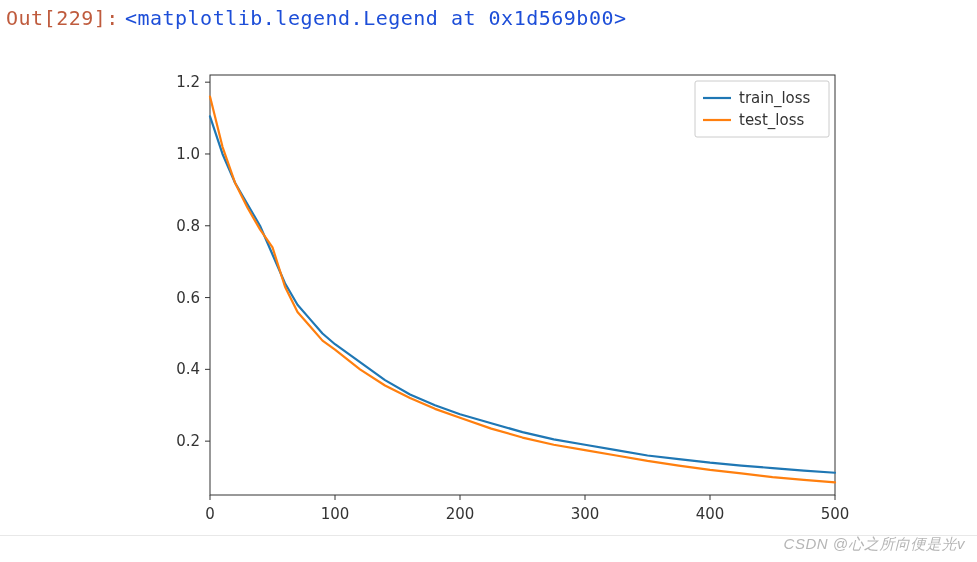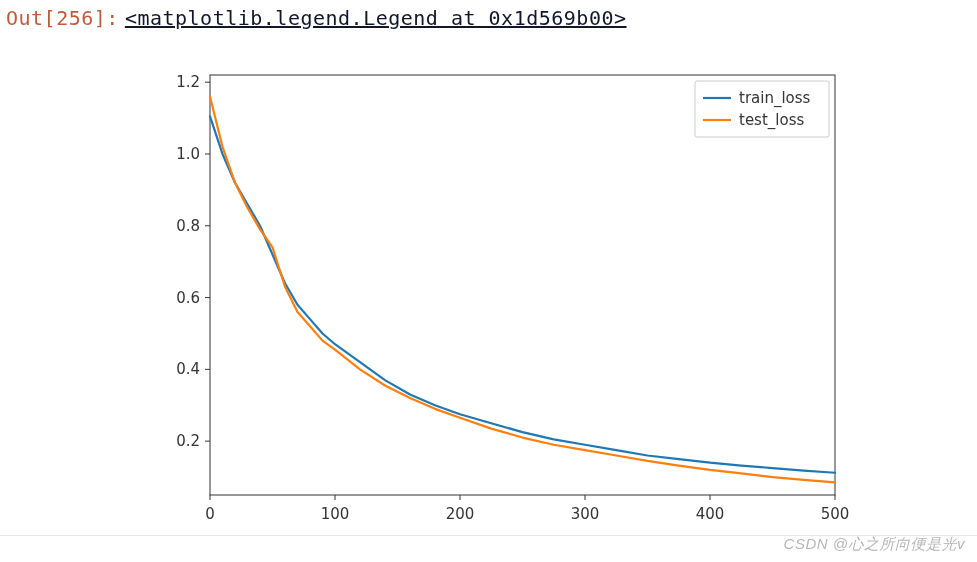--- a/index.html
+++ b/index.html
@@ -19,25 +19,24 @@
     }
     .out-prompt {
       color: #bf5b3d;
       font-size: 20px;
       letter-spacing: 0.5px;
       min-width: 110px;
       text-align: right;
       padding-right: 6px;
     }
     .out-repr {
-      color: #0f172a;
+      color: #1d4ed8;
       font-size: 20px;
       letter-spacing: 0.5px;
       font-family: "DejaVu Sans Mono", "Consolas", monospace;
-      text-decoration: underline;
     }
     .chart-container {
       margin-left: 155px;
       margin-top: 35px;
       position: relative;
       width: 700px;
     }
     svg.plot {
       display: block;
     }
@@ -72,21 +71,21 @@
       right: 0;
       bottom: 26px;
       height: 1px;
       background: #e8e8e8;
     }
   </style>
 </head>
 <body>
 
 <div class="output-row">
-  <div class="out-prompt">Out[256]:</div>
+  <div class="out-prompt">Out[229]:</div>
   <div class="out-repr">&lt;matplotlib.legend.Legend at 0x1d569b00&gt;</div>
 </div>
 
 <div class="chart-container">
   <svg class="plot" width="700" height="470">
     <g id="plot-group">
         <rect x="55" y="10" width="625" height="420" fill="none" stroke="#333333" stroke-width="1"></rect>
         <line x1="55" y1="430" x2="55" y2="435" stroke="#333" stroke-width="1"></line>
         <text x="55" y="454" text-anchor="middle" class="tick-label">0</text>
         <line x1="180" y1="430" x2="180" y2="435" stroke="#333" stroke-width="1"></line>

